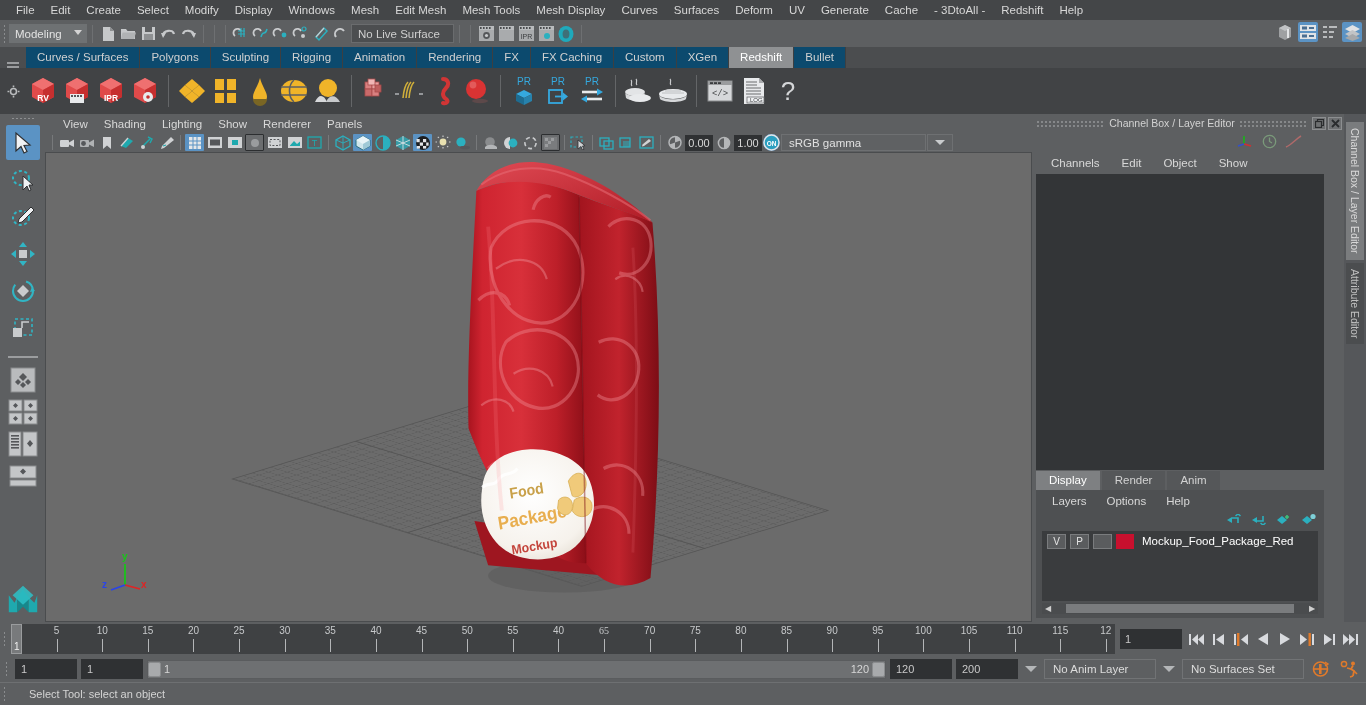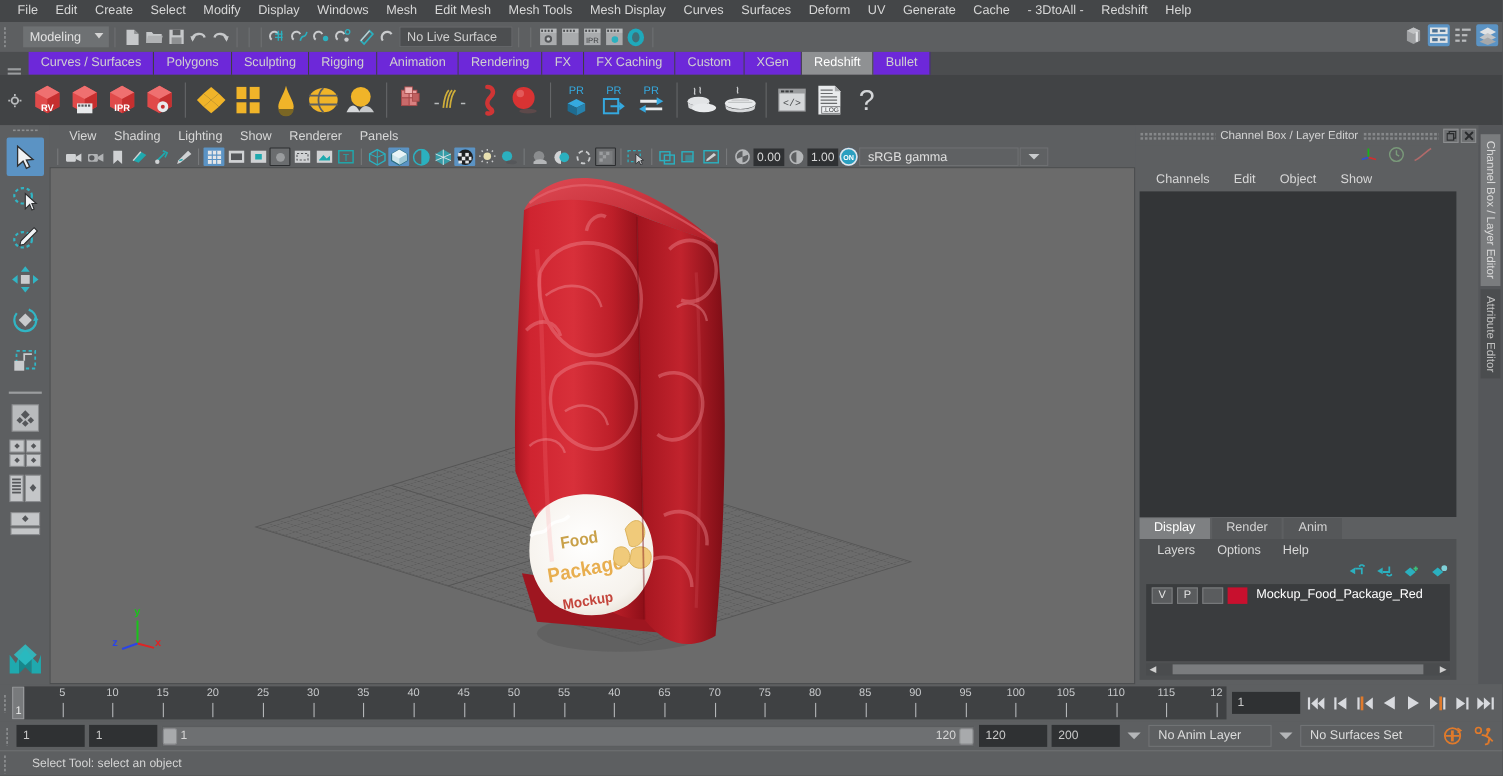--- a/index.html
+++ b/index.html
@@ -17,33 +17,33 @@
   .menubar{ height:20px; background:#444648; display:flex; align-items:center; padding-left:8px; flex:0 0 20px;}
   .menubar .mi{ padding:0 8px; line-height:20px; font-size:11.5px; color:#d8d8d8; white-space:nowrap; }
 
   
   .statusline{ height:27px; background:#5d5f61; display:flex; align-items:center; flex:0 0 27px; position:relative;}
   .grip{ width:9px; height:100%; display:flex; align-items:center; justify-content:center; }
   .grip i{ display:block; width:3px; height:19px;
      background-image:radial-gradient(#8a8c8e 40%, transparent 42%);
      background-size:3px 4px; }
   .modebox{ width:78px; height:19px; background:#6e7173; border:none; display:flex;
-     align-items:center; padding-left:6px; font-size:11.5px; color:#e2e2e2; position:relative;margin-left:12px;}
+     align-items:center; padding-left:6px; font-size:11.5px; color:#e2e2e2; position:relative;}
   .modebox .arw{ position:absolute; right:5px; top:6px; border-left:4px solid transparent;border-right:4px solid transparent;border-top:5px solid #d4d4d4;}
   .sep{ width:1px; height:18px; background:#6e7072; margin:0 5px;}
   .sbtn{ width:20px; height:20px; display:inline-flex; align-items:center; justify-content:center; }
   .livebox{ width:103px; height:19px; background:#4c4e50; border:1px solid #6a6c6e; display:flex; align-items:center; padding-left:6px; font-size:11.5px; color:#cfcfcf;}
   .rightstat{ position:absolute; right:4px; top:2px; display:flex; gap:2px;}
 
   
   .shelftabs{ height:21px; background:#4b4d4f; display:flex; align-items:flex-end; flex:0 0 21px; }
   .shelf-grip{ width:26px; display:flex; align-items:center; justify-content:center;}
   .shelf-grip i{ width:12px;height:2px;background:#9a9c9e; box-shadow:0 4px 0 #9a9c9e, 0 -4px 0 #9a9c9e;}
   .stab{ height:21px; line-height:21px; padding:0 11px; font-size:11.5px; color:#d0d0d0; border-right:1px solid #3d3f41;
-     background:#6d28d9; }
+     background:#0c4a6e; }
   .stab.active{ background:#8f9193; color:#fff; }
   .shelfrow{ height:46px; background:#414345; display:flex; align-items:center; flex:0 0 46px; }
   .shelf-gear{ width:26px; display:flex; align-items:center; justify-content:center; color:#b9bbbd; font-size:12px;}
   .shelficon{ width:34px; height:42px; display:flex; align-items:center; justify-content:center; }
   .shelfsep{ width:1px; height:32px; background:#646668; margin:0 6px;}
 
   
   .main{ flex:1; display:flex; min-height:0; background:#5d5f61;}
   .toolbox{ width:45px; background:#5d5f61; display:flex; flex-direction:column; align-items:center; padding-top:3px;}
   .tdots{ width:100%; height:7px; display:flex; justify-content:center;}
@@ -1170,21 +1170,21 @@
         <div class="ts-num" style="left: 33.0579%;">40</div>
         <div class="ts-tick" style="left: 37.1901%;"></div>
         <div class="ts-num" style="left: 37.1901%;">45</div>
         <div class="ts-tick" style="left: 41.3223%;"></div>
         <div class="ts-num" style="left: 41.3223%;">50</div>
         <div class="ts-tick" style="left: 45.4545%;"></div>
         <div class="ts-num" style="left: 45.4545%;">55</div>
         <div class="ts-tick" style="left: 49.5868%;"></div>
         <div class="ts-num" style="left: 49.5868%;">40</div>
         <div class="ts-tick" style="left: 53.719%;"></div>
-        <div class="ts-num" style="left: 53.719%;">65</div>
+        <div class="ts-num" style="left: 53.719%; font-family: Liberation Serif, serif;">65</div>
         <div class="ts-tick" style="left: 57.8512%;"></div>
         <div class="ts-num" style="left: 57.8512%;">70</div>
         <div class="ts-tick" style="left: 61.9835%;"></div>
         <div class="ts-num" style="left: 61.9835%;">75</div>
         <div class="ts-tick" style="left: 66.1157%;"></div>
         <div class="ts-num" style="left: 66.1157%;">80</div>
         <div class="ts-tick" style="left: 70.2479%;"></div>
         <div class="ts-num" style="left: 70.2479%;">85</div>
         <div class="ts-tick" style="left: 74.3802%;"></div>
         <div class="ts-num" style="left: 74.3802%;">90</div>

